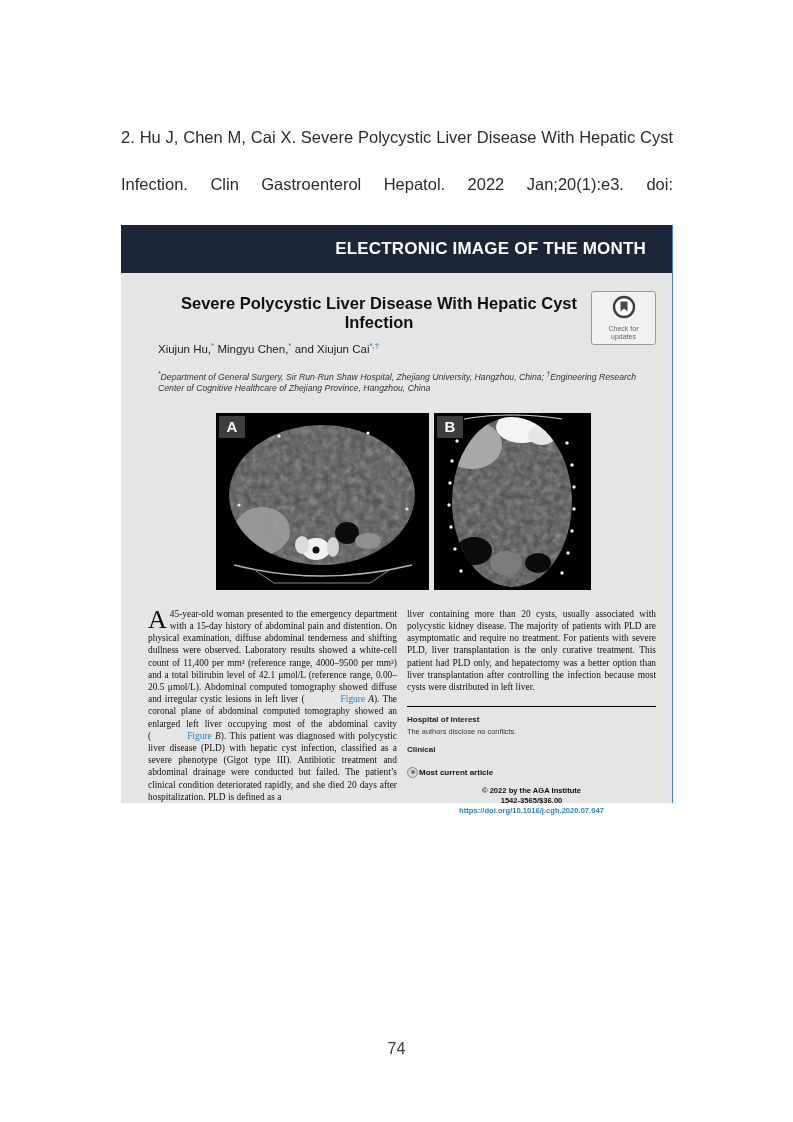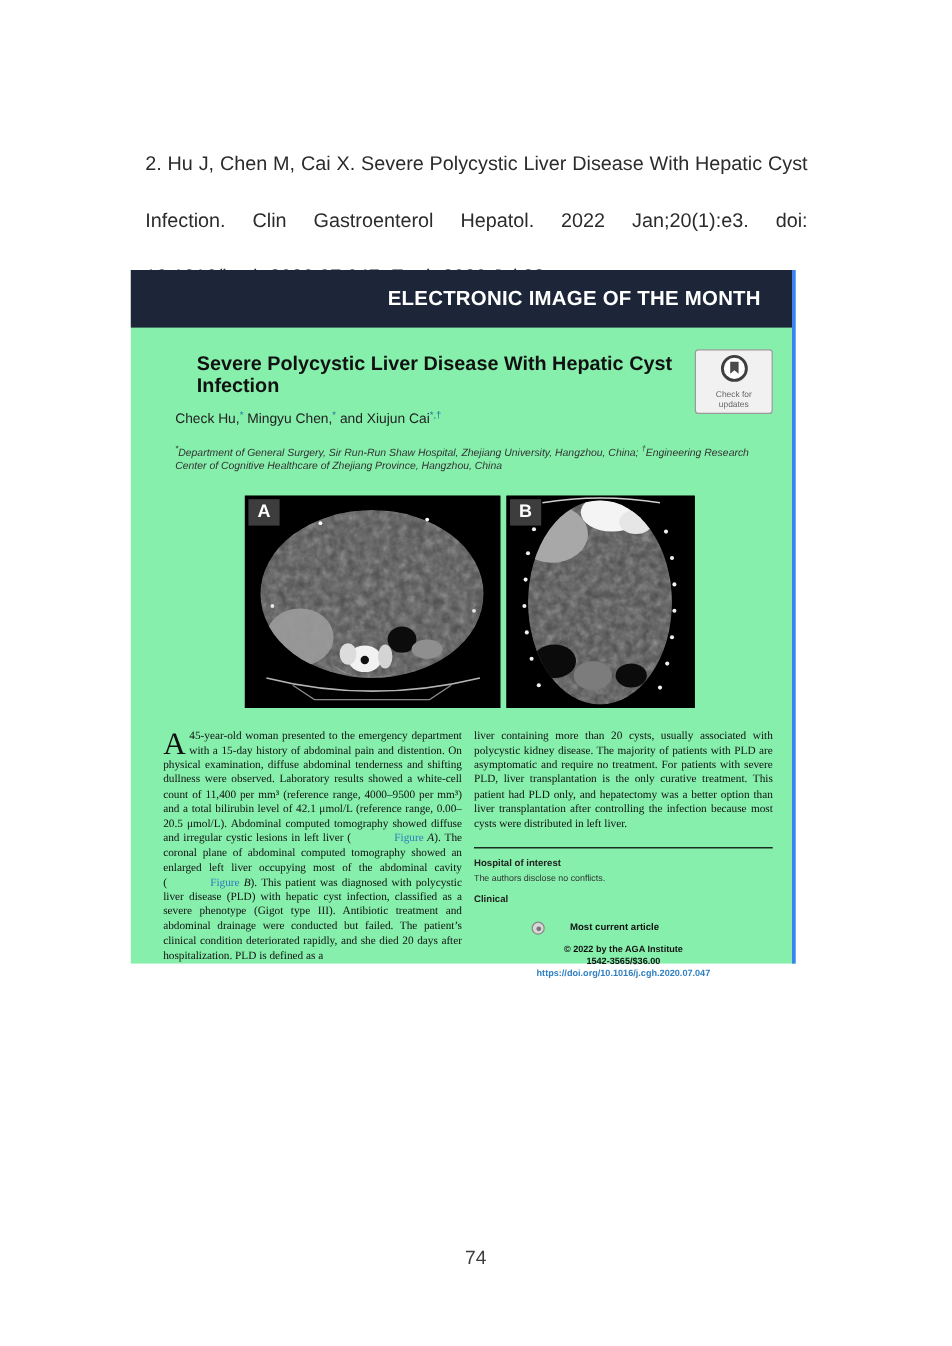--- a/index.html
+++ b/index.html
@@ -5,26 +5,26 @@
   html,body{margin:0;padding:0;background:#ffffff;}
   .page{position:relative;width:793px;height:1122px;background:#ffffff;overflow:hidden;
         font-family:"Liberation Sans",sans-serif;}
 
   
   .citation{position:absolute;left:121px;top:97px;width:552px;
             font-size:16.5px;line-height:47px;color:#2b2b2b;text-align:justify;
             font-family:"Liberation Sans",sans-serif;}
 
   
-  .article{position:absolute;left:109px;top:225px;width:551px;height:578px;
-           background:#86efac;border-right:3px solid #3b82f6;}
+  .article{position:absolute;left:121px;top:225px;width:551px;height:578px;
+           background:#e5e5e5;border-right:1px solid #3b82f6;}
   .banner{height:48px;background:#1c2638;color:#ffffff;font-weight:bold;
           font-size:17px;letter-spacing:0.2px;line-height:48px;text-align:right;
           padding-right:26px;box-sizing:border-box;}
-  .title{margin:21px 90px 0 55px;font-size:16.5px;font-weight:bold;color:#111;line-height:19px;}
+  .title{margin:21px 90px 0 55px;font-size:16.5px;font-weight:bold;color:#111;line-height:19px;text-align:center;}
   .authors{margin:9px 37px 0 37px;font-size:11.5px;color:#222;}
   .authors sup{font-size:8px;color:#18739e;}
   .affiliation{margin:13px 30px 0 37px;font-size:8.7px;font-style:italic;color:#333;line-height:11px;}
   .affiliation sup{font-size:6.5px;}
 
   .check-badge{position:absolute;top:66px;right:16px;width:63px;height:52px;
                background:#f1f1f1;border:1px solid #9a9a9a;border-radius:3px;
                display:flex;flex-direction:column;align-items:center;justify-content:center;cursor:pointer;}
   .check-badge .cb-text{font-size:7px;color:#666;line-height:8px;text-align:center;margin-top:2px;}
 
@@ -43,21 +43,21 @@
              color:#111;text-align:justify;}
   .col{width:249px;}
   .dropcap{float:left;font-size:26px;line-height:21px;padding:1px 3px 0 0;font-family:"Liberation Serif",serif;}
   .fig-link{color:#2e7fb8;text-decoration:none;padding-left:36px;}
   .fig-letter{font-style:italic;}
 
   .rule{border:none;border-top:1.6px solid #000;margin:13px 0 7px 0;}
   .disc{font-family:"Liberation Sans",sans-serif;color:#222;text-align:left;}
   .disc-h{font-size:8px;font-weight:bold;margin-top:7px;}
   .disc-t{font-size:7.4px;line-height:9.3px;margin-top:1px;color:#333;}
-  .most-current{display:flex;align-items:flex-end;gap:21px;margin-top:11px;margin-left:48px;}
+  .most-current{display:flex;align-items:flex-start;gap:1px;margin-top:11px;}
   .mc-icon{width:9px;height:9px;border-radius:50%;border:1px solid #888;background:#d8d8d8;
            display:inline-block;position:relative;}
   .mc-icon::after{content:"";position:absolute;left:2.5px;top:2.5px;width:4px;height:4px;
                   border-radius:50%;background:#777;}
   .mc-label{font-size:8px;font-weight:bold;color:#111;}
   .footer-block{margin-top:7px;text-align:center;font-family:"Liberation Sans",sans-serif;}
   .fb-line{font-size:7.6px;font-weight:bold;color:#111;line-height:10px;}
   .fb-doi{font-size:7.6px;font-weight:bold;color:#2f7fc1;line-height:10px;text-decoration:none;display:block;}
 
   
@@ -83,21 +83,21 @@
           <circle cx="12" cy="12" r="10" fill="#ffffff" stroke="#3f3f3f" stroke-width="2.4"></circle>
           <path d="M8.5 6.5 h7 v10 l-3.5 -3 l-3.5 3 z" fill="#4a4a4a"></path>
         </svg>
       </span>
       <span class="cb-text">
         <span>Check for</span><br>
         <span>updates</span>
       </span>
     </div>
 
-    <p class="authors"><span>Check Hu,</span><sup>*</sup><span> Mingyu Chen,</span><sup>*</sup><span> and Xiujun Cai</span><sup>*,†</sup></p>
+    <p class="authors"><span>Xiujun Hu,</span><sup>*</sup><span> Mingyu Chen,</span><sup>*</sup><span> and Xiujun Cai</span><sup>*,†</sup></p>
 
     <p class="affiliation"><sup>*</sup><span>Department of General Surgery, Sir Run-Run Shaw Hospital, Zhejiang University, Hangzhou, China; </span><sup>†</sup><span>Engineering Research Center of Cognitive Healthcare of Zhejiang Province, Hangzhou, China</span></p>
 
     <div class="figure-row">
       <div class="panel panel-a">
         <svg width="213" height="177" viewBox="0 0 213 177">
           <defs>
             <filter id="noiseA" x="0" y="0" width="100%" height="100%">
               <feTurbulence type="fractalNoise" baseFrequency="0.14" numOctaves="3" seed="7"></feTurbulence>
               <feColorMatrix type="saturate" values="0"></feColorMatrix>

